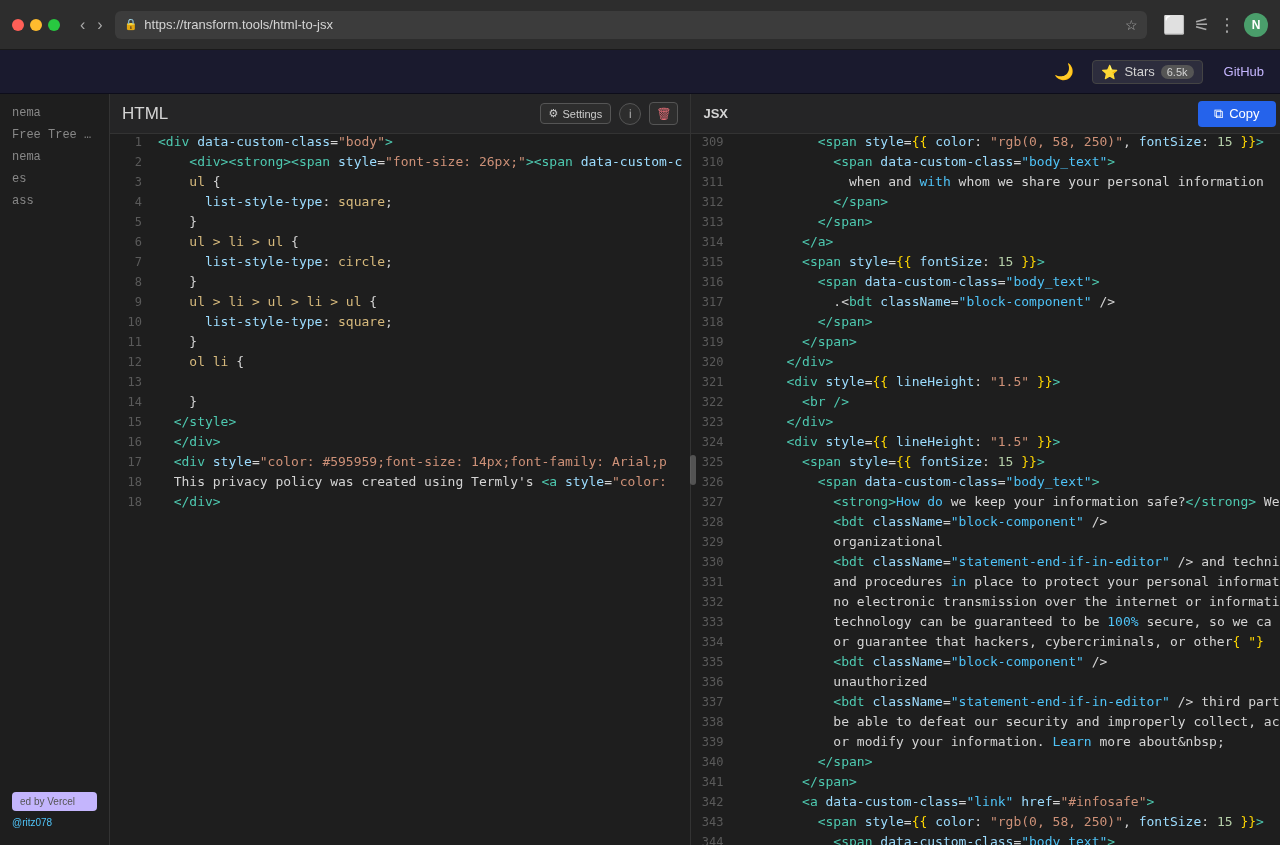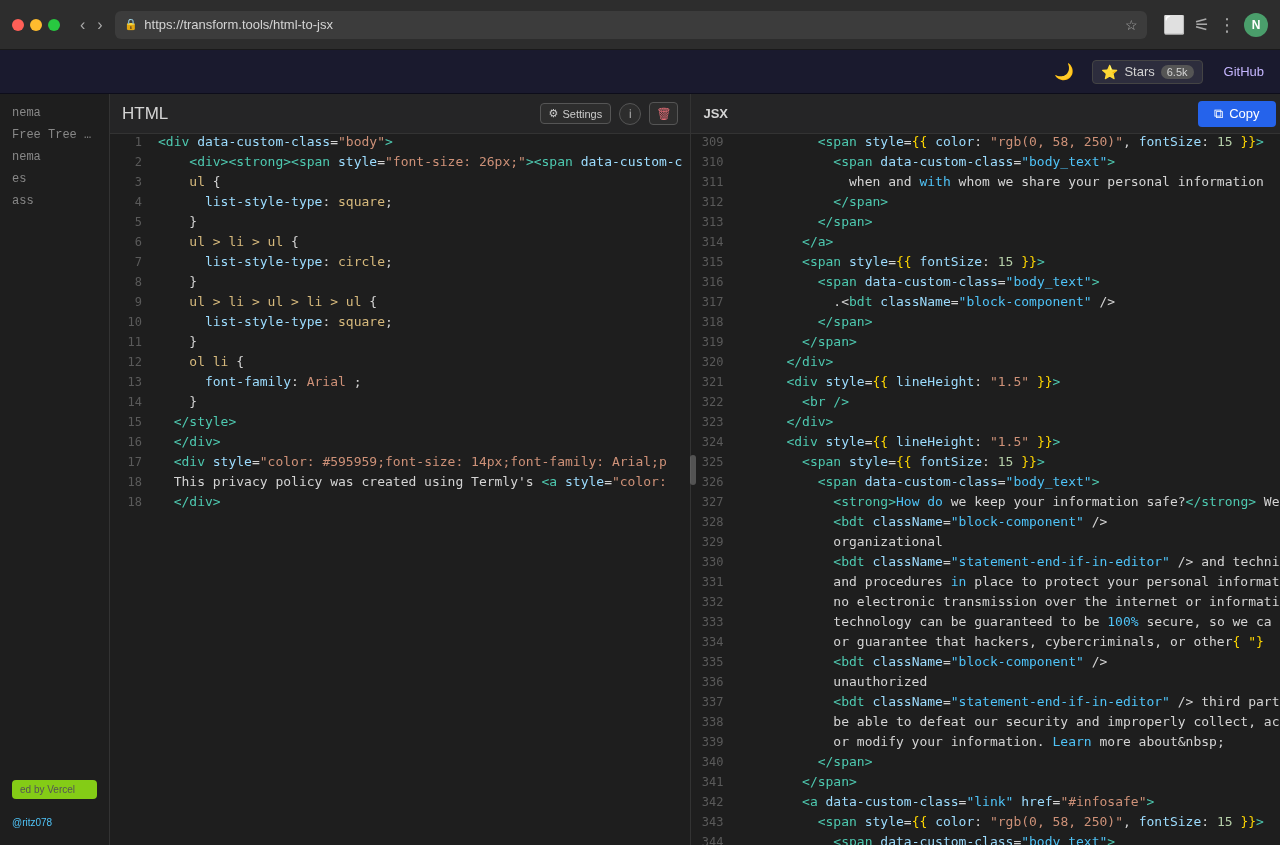--- a/index.html
+++ b/index.html
@@ -31,21 +31,21 @@
     .stars-text { font-size: 13px; color: #d4d4d4; }
     .stars-badge { background: #555; border-radius: 10px; padding: 1px 6px; font-size: 11px; color: #d4d4d4; }
     .github-link { color: #c4b5fd; font-size: 13px; text-decoration: none; margin-left: 9px; }
 
     
     .editor-container { display: flex; height: calc(845px - 50px - 44px); }
 
     
     .sidebar { width: 110px; background: #1e1e1e; border-right: 1px solid #333; display: flex; flex-direction: column; padding: 8px 0; font-size: 12px; color: #888; }
     .sidebar-item { padding: 4px 12px; cursor: pointer; white-space: nowrap; overflow: hidden; text-overflow: ellipsis; font-family: Liberation Mono, monospace; }
-    .powered-by { font-size: 10px; color: #555; background: #84cc16; padding: 4px 8px; border-radius: 4px; }
+    .powered-by { font-size: 10px; color: #555; background: #c4b5fd; padding: 4px 8px; border-radius: 4px; }
 
     
     .panels { display: flex; flex: 1; overflow: hidden; }
 
     
     .html-panel { width: 703px; display: flex; flex-direction: column; border-right: 1px solid #333; }
     .panel-header { display: flex; align-items: center; padding: 6px 12px; background: #252526; border-bottom: 1px solid #333; gap: 8px; min-height: 40px; }
     .panel-title { font-size: 17px; font-weight: 400; color: #d4d4d4; margin-right: auto; }
     .panel-btn { background: none; border: 1px solid #555; border-radius: 4px; color: #ccc; font-size: 11px; padding: 3px 8px; cursor: pointer; display: flex; align-items: center; gap: 4px; }
     .btn-settings { background: #2d2d2d; }
@@ -132,21 +132,21 @@
   <div class="sidebar">
     <div class="sidebar-item">nema</div>
     <div class="sidebar-item">Free Tree Model</div>
     <div class="sidebar-item">nema</div>
     <div class="sidebar-item">es</div>
     <div class="sidebar-item">ass</div>
     <div style="margin-top: auto; padding: 8px 12px;">
       <div class="powered-by">
         <span style="font-size:10px;color:#555;">ed by Vercel</span>
       </div>
-      <div style="margin-top:16px;">
+      <div style="margin-top:4px;">
         <a href="#" style="font-size:10px;color:#4fc3f7;text-decoration:none;">@ritz078</a>
       </div>
     </div>
   </div>
 
   <div class="panels">
 
     <div class="html-panel">
       <div class="panel-header">
         <span class="panel-title">HTML</span>
@@ -218,21 +218,20 @@
           <span class="line-content">    }</span>
         </div>
 
         <div class="code-line">
           <span class="line-num">12</span>
           <span class="line-content">    <span class="selector">ol li</span> {</span>
         </div>
 
         <div class="code-line">
           <span class="line-num">13</span>
-          <span class="line-content">      <span class="property">font-family</span>: <span class="value">Arial</span> ;</span>
         </div>
 
         <div class="code-line">
           <span class="line-num">14</span>
           <span class="line-content">    }</span>
         </div>
 
         <div class="code-line">
           <span class="line-num">15</span>
           <span class="line-content">  <span class="tag">&lt;/style&gt;</span></span>

